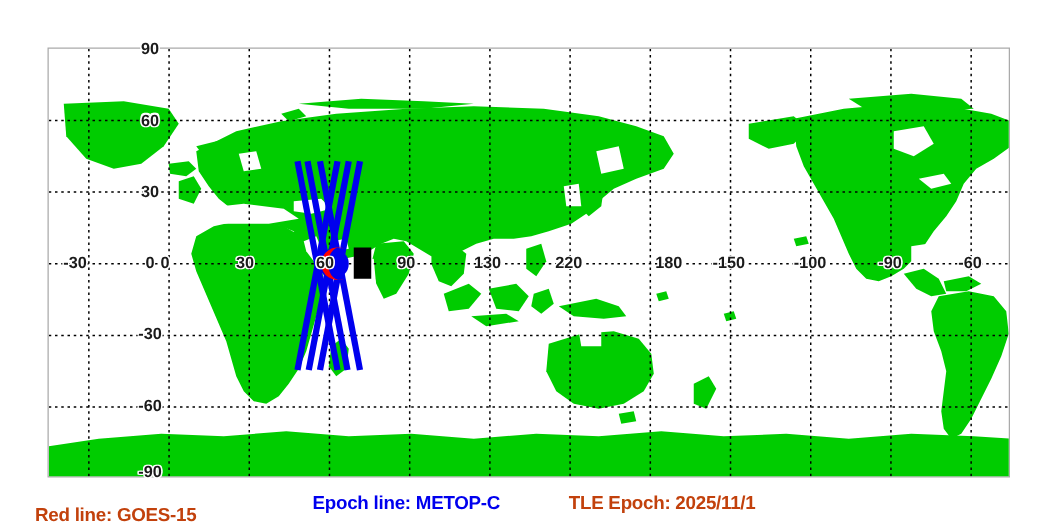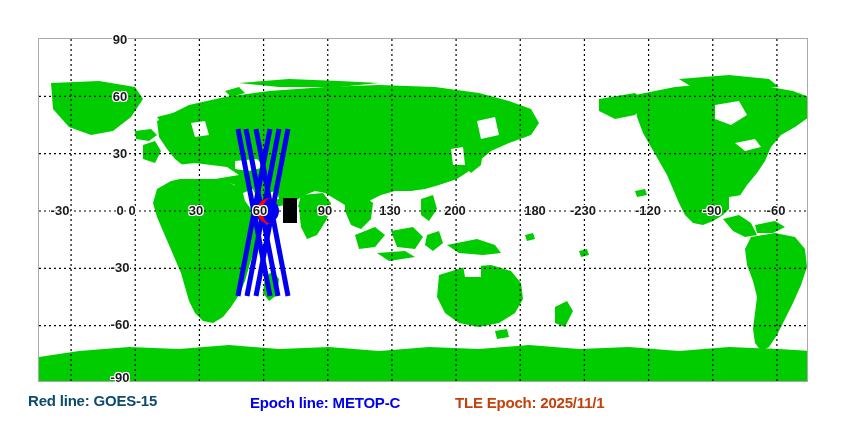--- a/index.html
+++ b/index.html
@@ -32,21 +32,21 @@
 
   
   #legend{
     position:absolute;left:0;top:392px;width:850px;height:28px;
   }
   .legend-item{
     position:absolute;font-weight:bold;font-size:15px;
     font-family:"Liberation Sans", sans-serif;white-space:nowrap;
     letter-spacing:-0.2px;
   }
-  #legend-red{left:28px;top:0;color:#0c4a6e;}
+  #legend-red{left:28px;top:12px;color:#c2410c;}
   #legend-blue{left:250px;top:2px;color:#0000ee;}
   #legend-epoch{left:455px;top:2px;color:#c2410c;}
 </style>
 </head>
 <body>
 
 <div id="stage">
 
   <div id="map-frame">
     <svg id="map-svg" width="770" height="344" viewBox="0 0 770 344">
@@ -191,24 +191,24 @@
   <div class="tick tick-lat" style="left:120px;top:267px;">-30</div>
   <div class="tick tick-lat" style="left:120px;top:324px;">-60</div>
   <div class="tick tick-lat" style="left:120px;top:377px;">-90</div>
 
   <div class="tick tick-lon" style="left:60px;top:210px;">-30</div>
   <div class="tick tick-lon" style="left:132px;top:210px;">0</div>
   <div class="tick tick-lon" style="left:196px;top:210px;">30</div>
   <div class="tick tick-lon" style="left:260px;top:210px;">60</div>
   <div class="tick tick-lon" style="left:325px;top:210px;">90</div>
   <div class="tick tick-lon" style="left:390px;top:210px;">130</div>
-  <div class="tick tick-lon" style="left:455px;top:210px;">200</div>
+  <div class="tick tick-lon" style="left:455px;top:210px;">220</div>
   <div class="tick tick-lon" style="left:519px;top:210px;margin-left:16px;">180</div>
-  <div class="tick tick-lon" style="left:583px;top:210px;">-230</div>
-  <div class="tick tick-lon" style="left:648px;top:210px;">-120</div>
+  <div class="tick tick-lon" style="left:583px;top:210px;">-150</div>
+  <div class="tick tick-lon" style="left:648px;top:210px;">-100</div>
   <div class="tick tick-lon" style="left:712px;top:210px;">-90</div>
   <div class="tick tick-lon" style="left:776px;top:210px;">-60</div>
 
   <div id="legend">
     <div class="legend-item" id="legend-red">Red line: GOES-15</div>
     <div class="legend-item" id="legend-blue">Epoch line: METOP-C</div>
     <div class="legend-item" id="legend-epoch">TLE Epoch: 2025/11/1</div>
   </div>
 
 </div>

